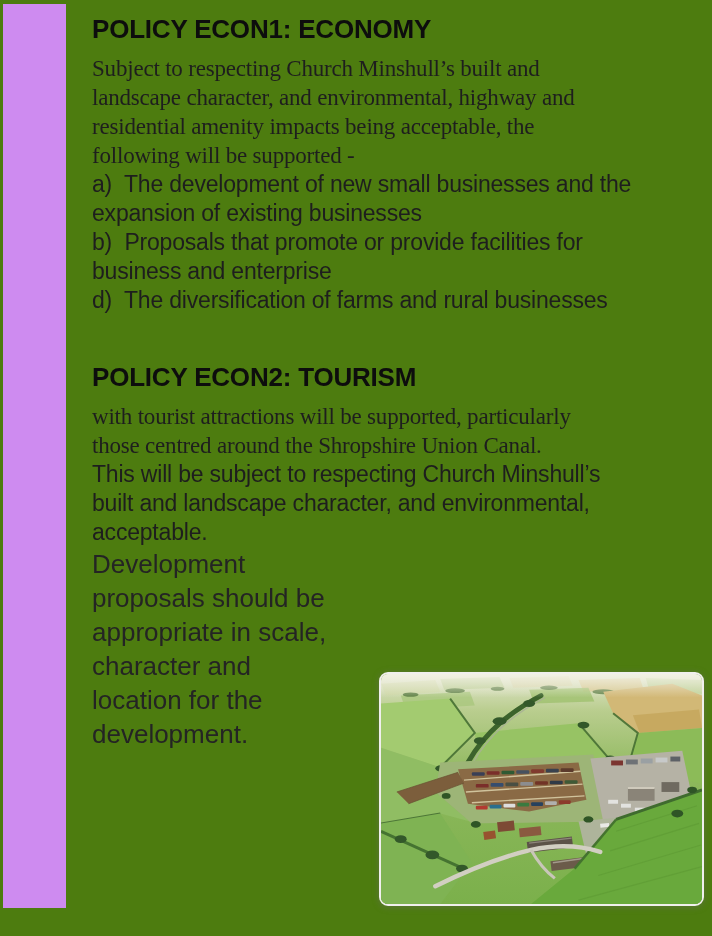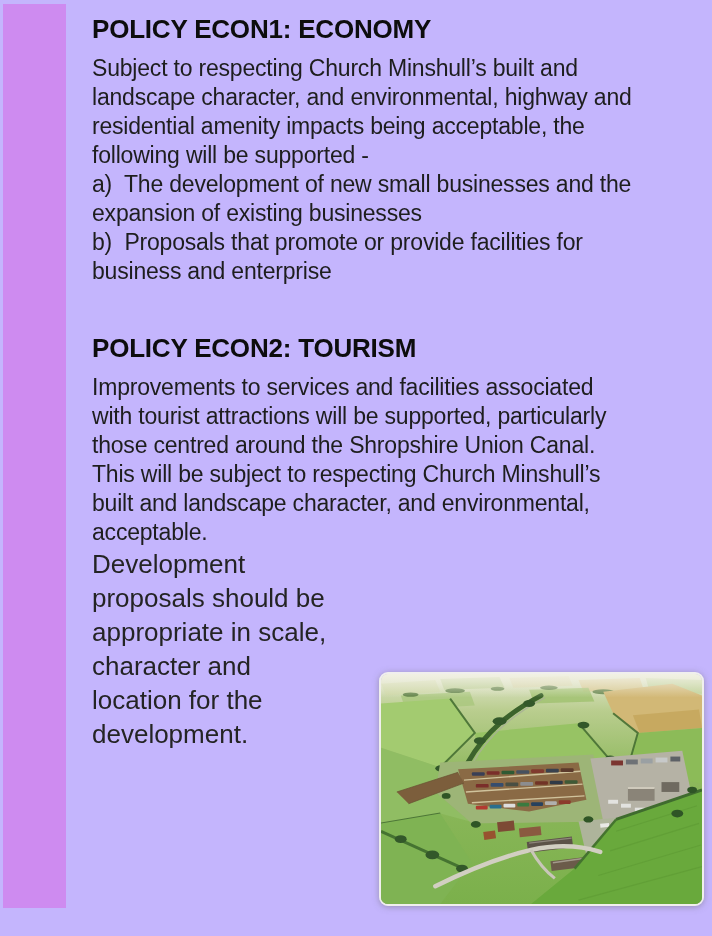--- a/index.html
+++ b/index.html
@@ -1,31 +1,31 @@
 <!DOCTYPE html>
 <html><head>
 <meta charset="utf-8">
 <style>
   html, body { margin:0; padding:0; background:#ffffff; }
   .page {
-    position:relative; width:712px; height:936px; background:#c4b5fd;
+    position:relative; width:712px; height:936px; background:#4d7c0f;
     overflow:hidden; font-family:"Liberation Sans", sans-serif; color:#1e1e1e;
   }
   .accent-bar {
     position:absolute; left:3px; top:4px; width:63px; height:904px;
     background:#ce8bf0;
   }
   .content { position:absolute; left:92px; top:12px; width:600px; }
   .policy-heading {
     margin:0; font-size:26px; line-height:34px; font-weight:700;
     color:#0d0d0d; letter-spacing:-0.2px; white-space:pre;
   }
   .h2 { margin-top:45px; }
   .para { }
-  h1 + .para { margin-top:8px; }
+  h1 + .para { margin-top:8px;font-family:Liberation Serif, serif; }
   .line {
     font-size:23px; line-height:29px; letter-spacing:-0.2px;
     white-space:pre; color:#1e1e1e;
   }
   .note { margin-top:0; }
   .note .line {
     font-size:26px; line-height:34px; letter-spacing:0;
     color:#242424;
   }
   .photo {
@@ -59,25 +59,27 @@
     </div>
 
     <div class="para">
       <div class="line">b)  Proposals that promote or provide facilities for</div>
     </div>
 
     <div class="para">
       <div class="line">business and enterprise</div>
     </div>
 
+    <div class="para">
+      <div class="line">d)  The diversification of farms and rural businesses</div>
+    </div>
 
     <h1 class="policy-heading h2">POLICY ECON2: TOURISM</h1>
 
     <div class="para">
-      <div class="line">Improvements to services and facilities associated</div>
       <div class="line">with tourist attractions will be supported, particularly</div>
       <div class="line">those centred around the Shropshire Union Canal.</div>
     </div>
 
     <div class="para">
       <div class="line">This will be subject to respecting Church Minshull’s</div>
       <div class="line">built and landscape character, and environmental,</div>
       <div class="line">acceptable.</div>
     </div>
 

